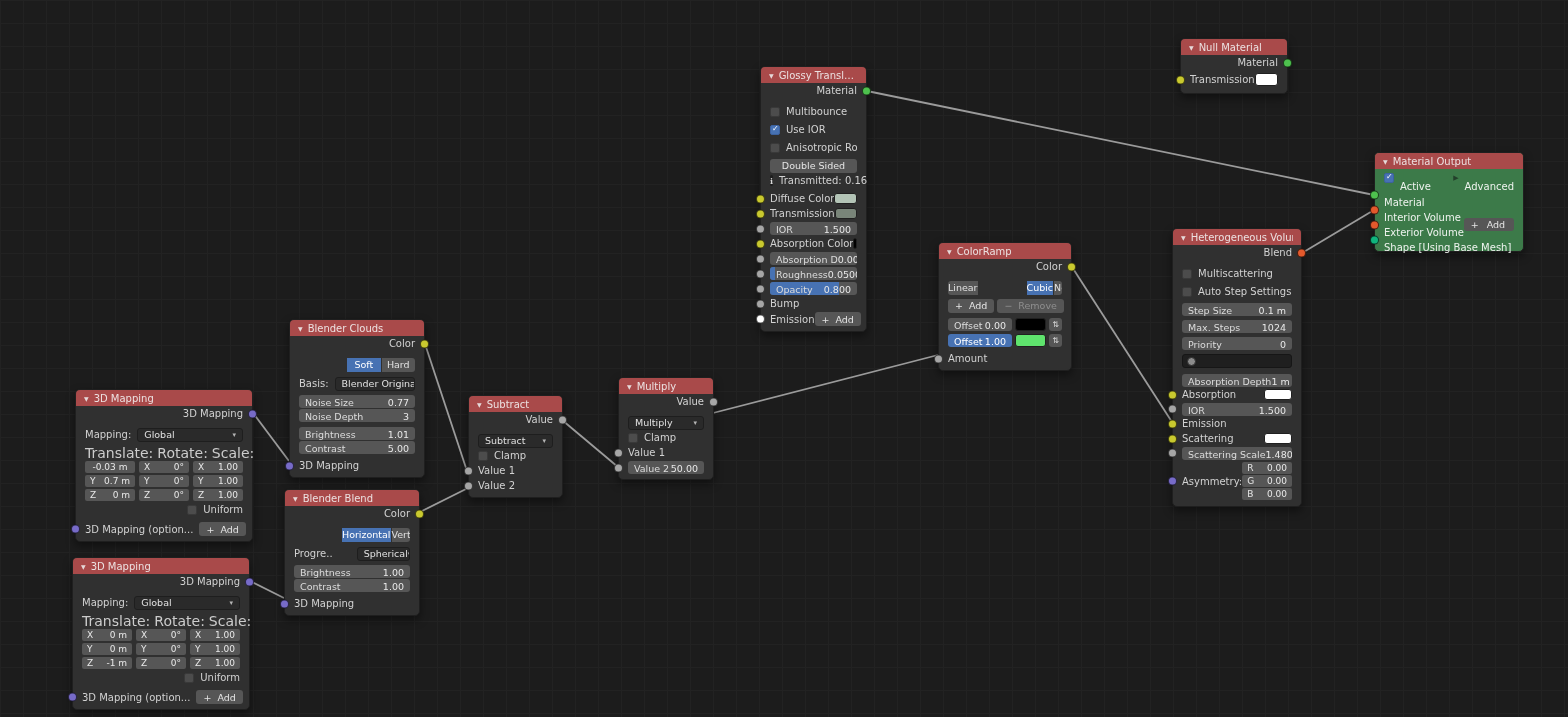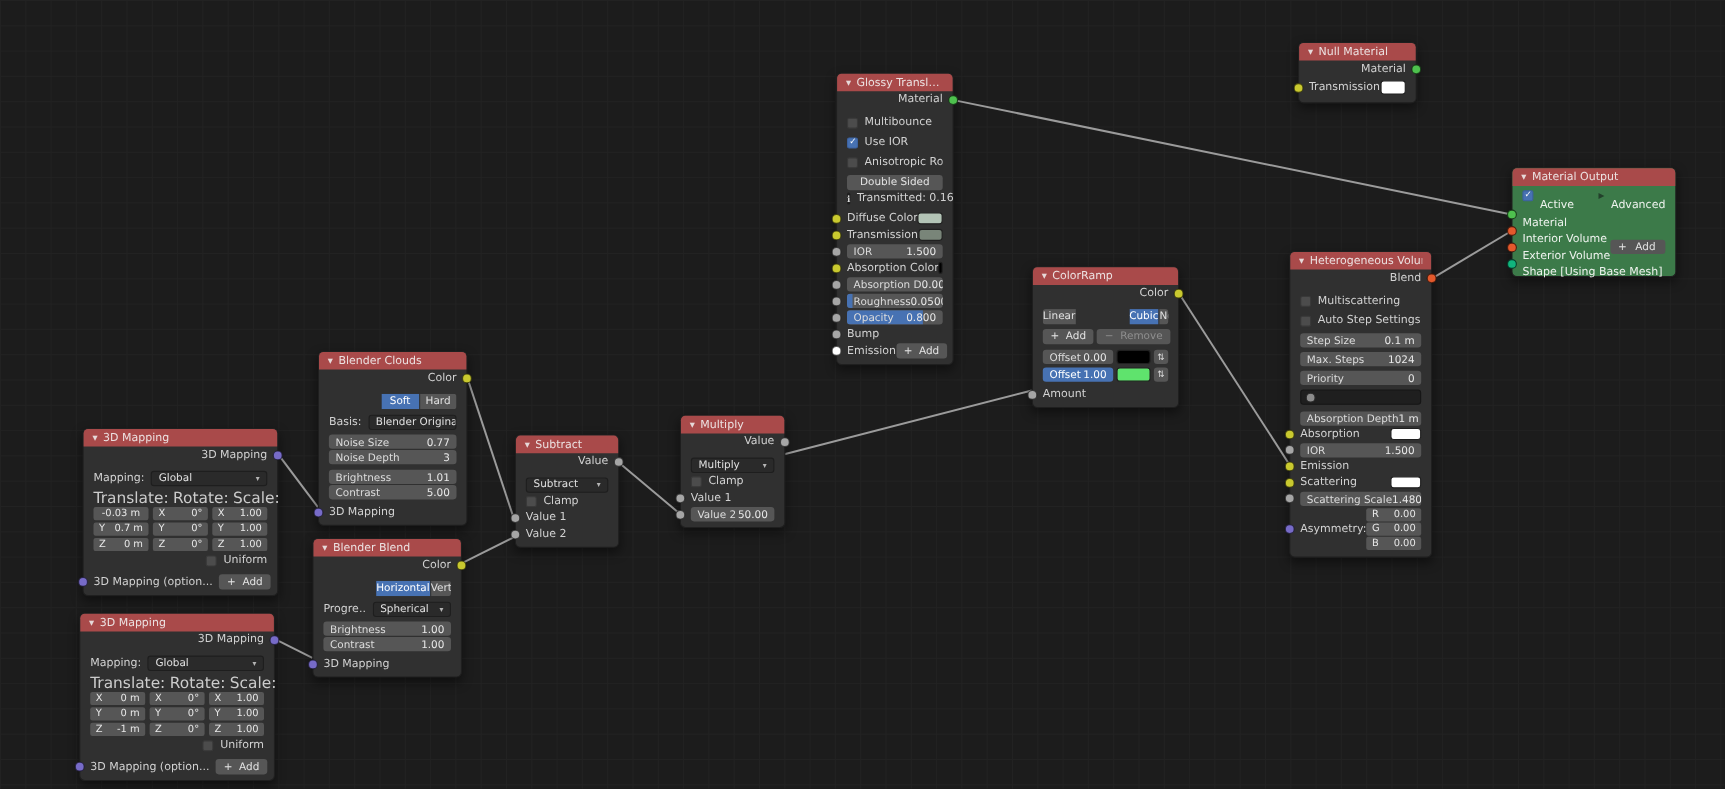--- a/index.html
+++ b/index.html
@@ -331,21 +331,21 @@
         </div>
     <div class="gap6"></div>
     <div class="row">
           <div class="seg">
       <span class="opt sel">Horizontal</span>
       <span class="opt">Vertical</span>
           </div>
         </div>
     <div class="gap4"></div>
     <div class="row">
-          <span class="lab" style="margin-right:6px">Progre..</span>
+          <span class="lab" style="margin-right:24px">Progre..</span>
       <div class="dd">
         <span>Spherical</span>
         <span class="chev">▾</span>
           </div>
         </div>
     <div class="gap3"></div>
     <div class="row" style="height:14px">
           <div class="field">
       <span class="lbl">Brightness</span>
             <span class="val">1.00</span>

